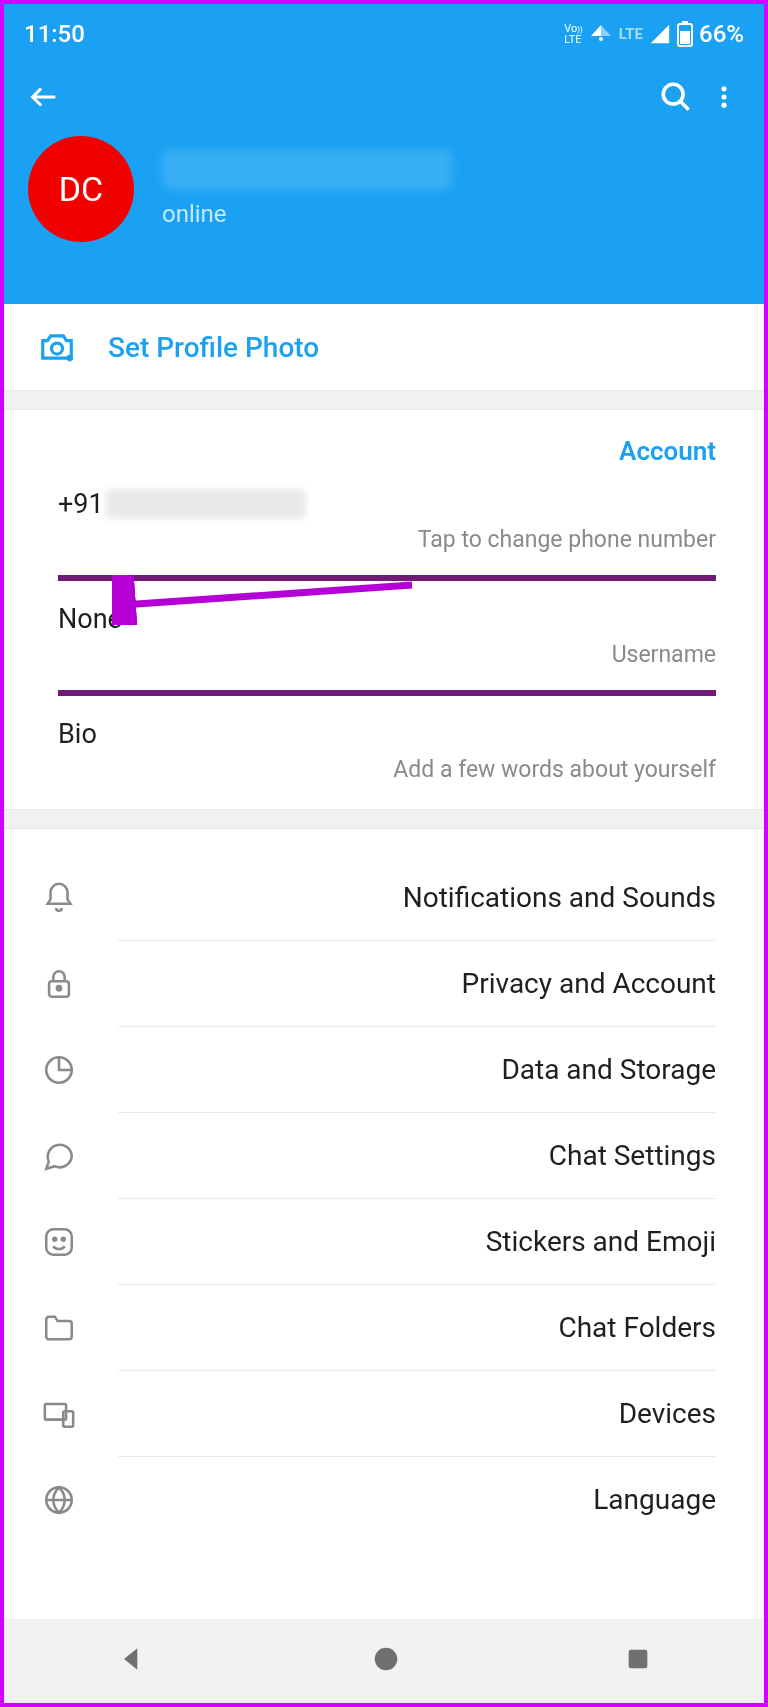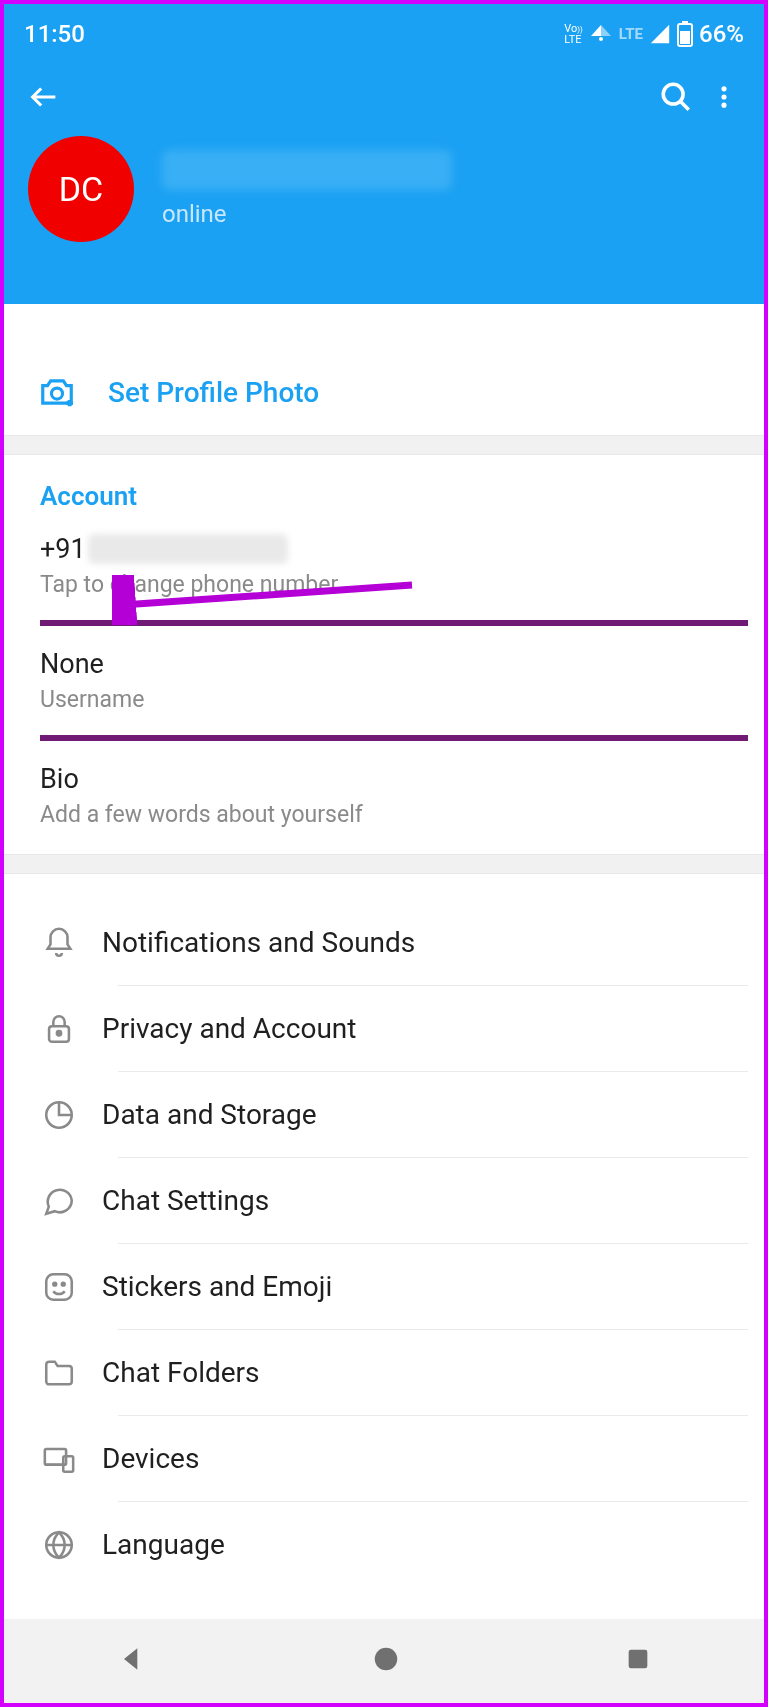--- a/index.html
+++ b/index.html
@@ -69,45 +69,46 @@
   .profile-text .status {
     color: #c7e8fc;
     font-size: 24px;
   }
   .set-photo {
     display: flex;
     align-items: center;
     gap: 32px;
     padding: 24px 34px;
     background: #fff;
-    margin-top: 45px;
   }
   .set-photo-label {
     color: #1ba1f3;
     font-size: 28px;
     font-weight: 500;
   }
   .section-gap {
     height: 20px;
     background: #f1f1f1;
     border-top: 1px solid #e8e8e8;
     border-bottom: 1px solid #e8e8e8;
   }
   .section {
-    padding: 26px 16px 4px 36px;
+    padding: 26px 48px 4px 36px;
+    text-align: right;
   }
   .section-title {
     color: #1ba1f3;
     font-size: 26px;
     font-weight: 600;
     margin-bottom: 22px;
   }
   .account-item {
     padding: 0 0 22px 0;
     position: relative;
+    margin-left: 18px;
   }
   .account-item + .account-item {
     border-top: 6px solid #701a75;
     padding-top: 22px;
   }
   .account-value {
     font-size: 27px;
     color: #1f1f1f;
     margin-bottom: 6px;
     display: flex;

